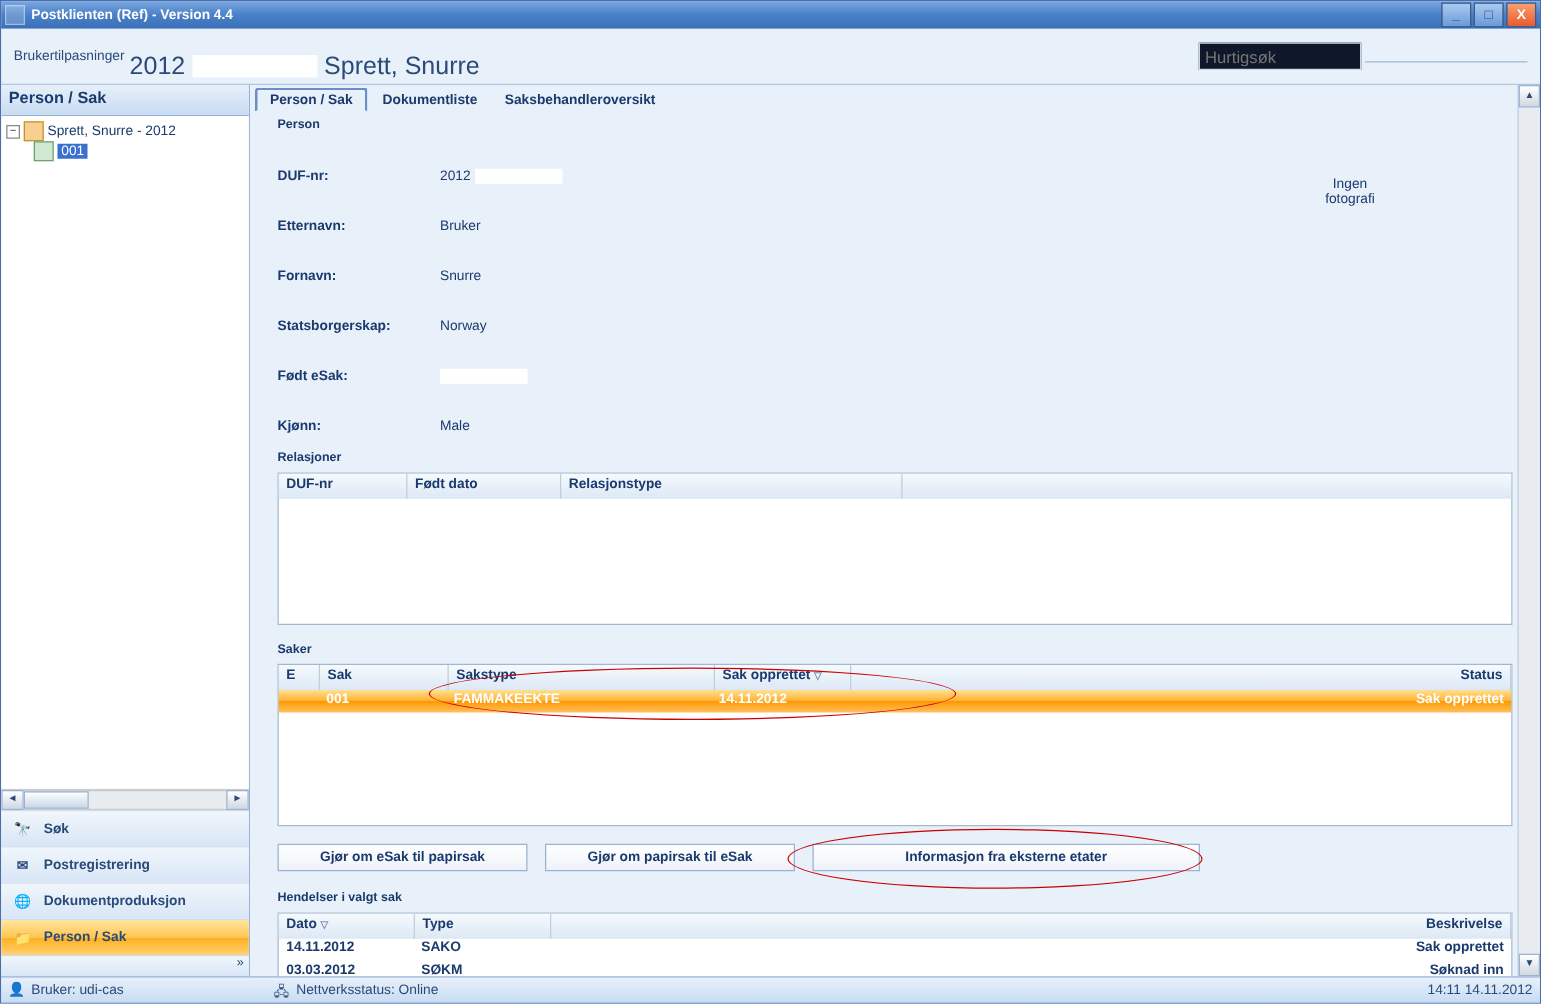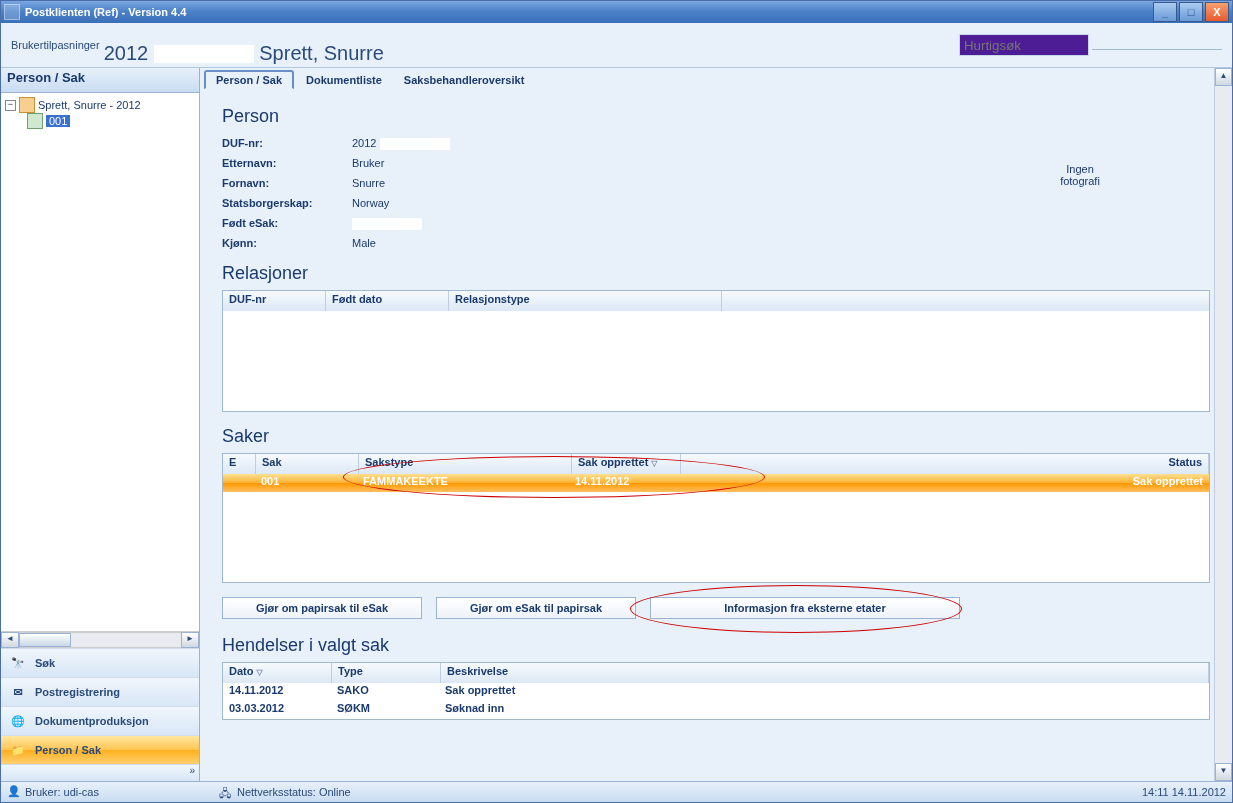--- a/index.html
+++ b/index.html
@@ -9,21 +9,21 @@
   .titlebar .ticon{width:14px;height:14px;background:#fff3;border:1px solid #fff6;margin-right:5px;}
   .titlebar .spacer{flex:1;}
   .winbtn{width:22px;height:18px;margin-left:2px;border:1px solid #3a5a8a;display:flex;align-items:center;justify-content:center;font-weight:bold;font-size:11px;}
   .winbtn.min,.winbtn.max{background:linear-gradient(to bottom,#a9cbf0,#6a9ad8);color:#2a4a7a;}
   .winbtn.close{background:linear-gradient(to bottom,#f7a070,#e85a2d);color:#fff;}
   
   .topstrip{height:44px;background:#e8f0fa;border-bottom:1px solid #b0c8e0;display:flex;align-items:center;padding:0 10px;}
   .topstrip .lbl{color:#2a4a7a;margin-right:4px;}
   .bigtitle{font-size:20px;color:#2a4a7a;font-weight:normal;flex:1;margin-top:16px;}
   .bigtitle .redact{display:inline-block;width:100px;height:18px;background:#fff;vertical-align:middle;}
-  .quicksearch{width:120px;height:18px;background:#4c1d95;border:1px solid #c8d8e8;padding:1px 4px;color:#888;}
+  .quicksearch{width:120px;height:18px;background:#0f172a;border:1px solid #c8d8e8;padding:1px 4px;color:#888;}
   .underline{display:inline-block;border-bottom:1px solid #a0b8d0;width:130px;margin-left:0;}
   
   .body{flex:1;display:flex;overflow:hidden;}
   
   .sidebar{width:198px;display:flex;flex-direction:column;background:#fff;border-right:1px solid #9ab3d5;}
   .sb-header{height:20px;background:linear-gradient(to bottom,#e8f0fa,#c8dcf2);border-bottom:1px solid #9ab3d5;font-weight:bold;font-size:13px;color:#1a3a6e;padding:2px 6px;}
   .tree{flex:1;background:#fff;padding:4px;position:relative;overflow:hidden;}
   .tree-row{display:flex;align-items:center;height:16px;}
   .tree-row .exp{width:9px;height:9px;border:1px solid #888;font-size:9px;line-height:7px;text-align:center;margin-right:3px;color:#333;}
   .tree-row .pico{width:14px;height:14px;background:#f7d090;border:1px solid #c89030;margin-right:3px;}
@@ -41,24 +41,24 @@
   .chevrons{height:16px;background:linear-gradient(to bottom,#f0f6fc,#d8e6f6);border-top:1px solid #d0dcec;text-align:right;padding-right:6px;font-size:10px;color:#2a4a7a;letter-spacing:-2px;}
   
   .main{flex:1;background:#e8f0fa;display:flex;flex-direction:column;position:relative;}
   .tabs{height:20px;display:flex;align-items:flex-end;padding-left:4px;background:#e8f0fa;}
   .tab{padding:2px 10px;border:1px solid #a0b8d0;border-bottom:none;background:#e8f0fa;color:#1a3a6e;font-weight:bold;margin-right:2px;border-radius:3px 3px 0 0;cursor:pointer;}
   .tab.active{background:#e8f0fa;border:2px solid #6a8fc7;border-bottom:1px solid #e8f0fa;position:relative;top:1px;}
   .tab.plain{border:none;background:transparent;}
   .content{flex:1;padding:6px 22px 6px 22px;overflow:hidden;position:relative;}
   .vscroll{position:absolute;right:0;top:0;bottom:0;width:17px;background:#e8ecf0;border-left:1px solid #c0cde0;}
   .vscroll .varrow{height:16px;background:linear-gradient(to bottom,#fff,#d0d8e0);border:1px solid #9ab3d5;text-align:center;font-size:8px;line-height:14px;color:#2a4a7a;}
-  .section-title{font-size:18px;font-weight:normal;color:#1a3a6e;margin:12px 0 6px 0;}
+  .section-title{font-size:10px;font-weight:bold;color:#1a3a6e;margin:0 0 6px 0;}
   .person-grid{display:flex;}
   .labels{width:130px;}
-  .labels div,.values div{height:20px;line-height:20px;font-weight:bold;}
+  .labels div,.values div{height:20px;line-height:20px;font-weight:bold;margin-top:20px;}
   .values div{font-weight:normal;}
   .values .redact{display:inline-block;background:#fff;height:12px;vertical-align:middle;}
   .photo{margin-left:auto;margin-right:70px;width:120px;text-align:center;color:#1a3a6e;font-weight:normal;padding-top:30px;}
   
   .tbl{border:1px solid #a0b8d0;background:#fff;margin-top:4px;}
   .thead{display:flex;background:linear-gradient(to bottom,#f6fafd,#dce8f5);height:20px;}
   .th{border-right:1px solid #c0cde0;padding:2px 6px;font-weight:bold;color:#1a3a6e;white-space:nowrap;overflow:hidden;}
   .th .sort{font-size:8px;color:#7a90b0;margin-left:3px;}
   .tbody{}
   .trow{display:flex;height:18px;}
@@ -75,21 +75,21 @@
   .btn{border:1px solid #9ab3d5;background:linear-gradient(to bottom,#fff,#eef3f9);padding:4px 14px;font-weight:bold;color:#1a3a6e;cursor:pointer;min-width:170px;text-align:center;}
   .btn-wrap{position:relative;}
   
   .statusbar{height:20px;background:linear-gradient(to bottom,#e8f0fa,#c8dcf2);border-top:1px solid #9ab3d5;display:flex;align-items:center;padding:0 6px;color:#2a4a7a;}
   .statusbar .sico{width:14px;height:14px;margin-right:4px;}
   .statusbar .seg{margin-right:40px;display:flex;align-items:center;}
   .statusbar .right{margin-left:auto;}
   
   .c-duf{width:90px;} .c-navn{flex:1;min-width:200px;} .c-fdt{width:110px;} .c-reltype{width:260px;}
   .c-e{width:20px;} .c-sak{width:90px;} .c-sakstype{width:200px;} .c-sakopp{width:96px;} .c-status{flex:1;text-align:right;}
-  .c-hdato{width:96px;} .c-htype{width:96px;} .c-hbesk{flex:1;}
+  .c-hdato{width:96px;} .c-htype{width:96px;} .c-hbesk{flex:1;text-align:right;}
 </style>
 </head>
 <body>
 
 <div class="window">
 
   <div class="titlebar">
     <span class="ticon"></span>
     <span>Postklienten (Ref) - Version 4.4</span>
     <span class="spacer"></span>
@@ -213,22 +213,22 @@
               <div class="td c-sakstype">FAMMAKEEKTE</div>
               <div class="td c-sakopp">14.11.2012</div>
               <div class="td c-status">Sak opprettet</div>
             </div>
           </div>
 
           <div class="ellipse" style="left:120px;top:2px;width:420px;height:40px;"></div>
         </div>
 
         <div class="btnrow">
+          <div class="btn">Gjør om eSak til papirsak</div>
           <div class="btn">Gjør om papirsak til eSak</div>
-          <div class="btn">Gjør om eSak til papirsak</div>
           <div class="btn-wrap">
             <div class="btn" style="min-width:280px">Informasjon fra eksterne etater</div>
             <div class="ellipse" style="left:-20px;top:-12px;width:330px;height:46px;"></div>
           </div>
         </div>
 
         <div class="section-title" style="margin-top:16px">Hendelser i valgt sak</div>
         <div class="tbl">
           <div class="thead">
             <div class="th c-hdato"><span>Dato</span><span class="sort">▽</span></div>

